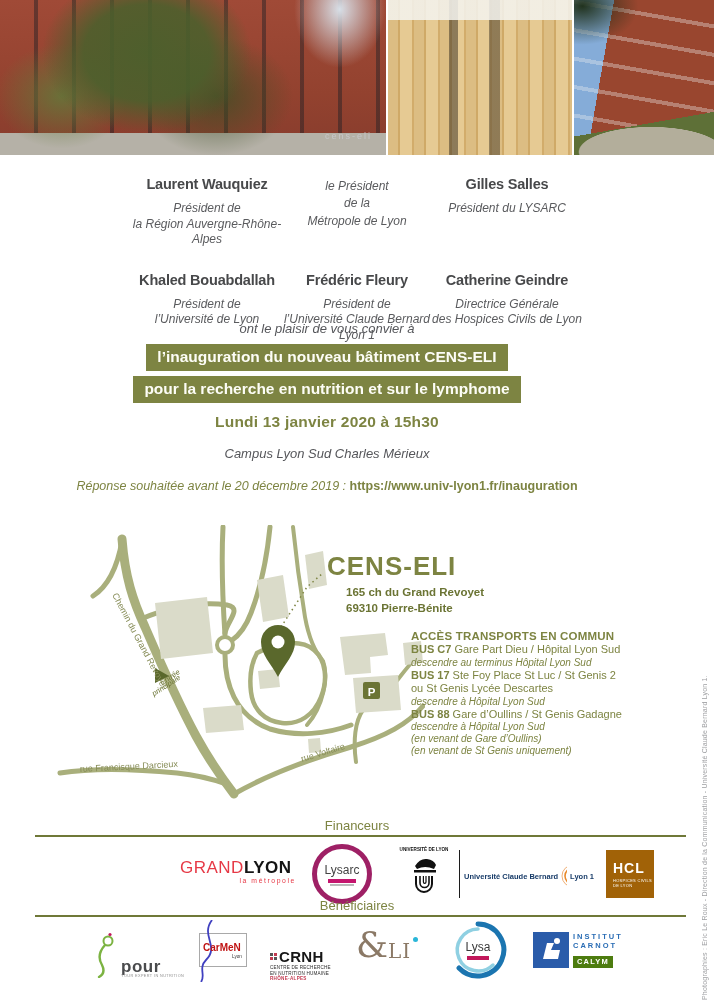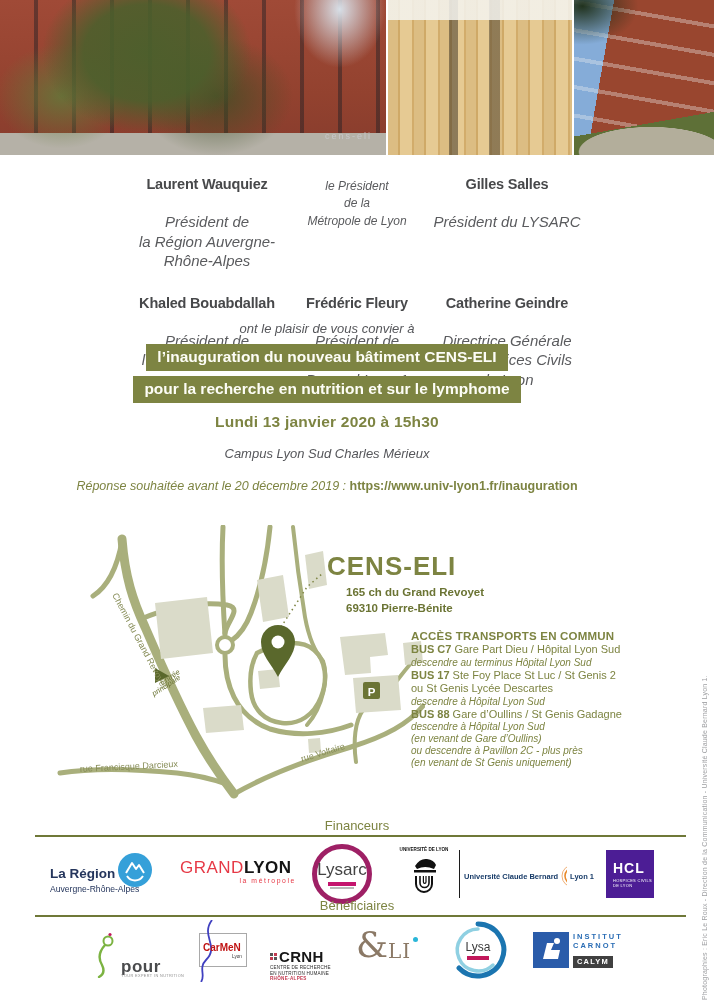--- a/index.html
+++ b/index.html
@@ -30,21 +30,21 @@
       linear-gradient(170deg, rgba(0,0,0,0) 76%, #5e7037 76%),
       repeating-linear-gradient(190deg, rgba(0,0,0,0) 0 24px, rgba(238,238,238,.35) 24px 28px),
       linear-gradient(100deg,#85acd8 0 24%,#99462f 24%);}
   .photo-sign{position:absolute;right:14px;bottom:14px;font-size:9px;letter-spacing:2px;
       color:#c9c9cd;opacity:.85;}
 
   
   .names{position:absolute;top:176px;left:132px;width:450px;display:grid;
          grid-template-columns:1fr 1fr 1fr;grid-row-gap:24px;text-align:center;}
   .p-name{font-size:14.5px;font-weight:700;color:#47484a;letter-spacing:-.2px;white-space:nowrap;}
-  .p-title{margin-top:20px;font-size:15px;font-style:italic;color:#5a5b5e;line-height:1.3;white-space:pre-line;}
+  .p-title{margin-top:9px;font-size:12px;font-style:italic;color:#5a5b5e;line-height:1.3;white-space:pre-line;}
   .person.no-name .p-title{font-size:12px;margin-top:2px;line-height:1.45;}
 
   
   .centerline{position:absolute;left:0;width:654px;text-align:center;}
   .intro{top:321px;font-size:13px;font-style:italic;color:#55565a;}
   .bar-wrap1{top:344px;}
   .bar-wrap2{top:376px;}
   .bar{display:inline-block;background:#7d8442;color:#fdfdf6;font-weight:700;
        font-size:15.5px;padding:4px 11px 5px;}
   .date{top:413px;font-size:15.5px;font-weight:700;color:#7d8442;letter-spacing:.2px;}
@@ -85,31 +85,31 @@
   .rg-circle{position:absolute;left:67px;top:0px;}
   
   .lg-grandlyon{left:180px;top:16px;width:116px;}
   .gl-1{font-size:17px;color:#e63946;letter-spacing:.5px;margin-top:22px;}
   .gl-2{font-size:17px;color:#141414;font-weight:800;letter-spacing:.5px;}
   .gl-sub{text-align:right;font-size:6.8px;color:#e63946;letter-spacing:1.6px;margin-top:-1px;}
   
   .lg-lysarc{left:312px;top:2px;width:60px;height:60px;}
   .ly-ring{width:50px;height:50px;border:5px solid #9e2065;border-radius:50%;
            display:flex;flex-direction:column;align-items:center;justify-content:center;}
-  .ly-name{font-size:17px;color:#434343;}
+  .ly-name{font-size:12px;color:#434343;}
   .ly-bar{width:28px;height:4px;background:#c4156e;margin-top:2px;}
   .ly-bar2{width:24px;height:2px;background:#b9b9b9;margin-top:1px;}
   
   .lg-udl{left:398px;top:2px;width:52px;height:60px;text-align:center;}
   .udl-divider{left:459px;top:8px;width:1px;height:48px;background:#1c1c1c;}
   
   .lg-ucbl{left:464px;top:22px;width:130px;display:flex;align-items:center;gap:3px;white-space:nowrap;}
   .ucbl-t{font-size:7.5px;font-weight:700;color:#173b68;}
   
-  .lg-hcl{left:606px;top:8px;width:48px;height:48px;background:#4c1d95;color:#fff;
+  .lg-hcl{left:606px;top:8px;width:48px;height:48px;background:#a16207;color:#fff;
           display:flex;flex-direction:column;justify-content:center;padding-left:7px;box-sizing:border-box;}
   .hcl-name{font-size:14px;font-weight:800;letter-spacing:1px;}
   .hcl-sub{font-size:4px;line-height:5px;white-space:pre-line;margin-top:2px;letter-spacing:.3px;}
 
   
   .lg-cens{left:92px;top:14px;display:flex;align-items:flex-end;gap:3px;}
   .cens-name{font-size:17px;font-weight:600;color:#4a4b4d;letter-spacing:.5px;line-height:14px;}
   .cens-sub{font-size:3.8px;color:#8f8f8f;letter-spacing:.4px;}
   
   .lg-carmen{left:190px;top:2px;width:62px;height:62px;}
@@ -133,21 +133,21 @@
   
   .lg-lysa{left:448px;top:2px;width:60px;height:60px;}
   .lysa-inner{position:absolute;left:0;top:0;width:60px;height:60px;display:flex;
               flex-direction:column;align-items:center;justify-content:center;}
   .lysa-name{font-size:12px;color:#3a3a3a;}
   .lysa-bar{width:22px;height:4px;background:#c2185b;margin-top:2px;}
   
   .lg-calym{left:533px;top:14px;display:flex;gap:4px;align-items:flex-start;}
   .calym-sq{width:36px;height:36px;background:#2a5caa;position:relative;}
   .calym-t{font-size:7.5px;letter-spacing:2px;color:#2a6db5;line-height:9px;font-weight:700;}
-  .calym-bar{display:inline-block;background:#404040;color:#fff;font-size:7.5px;font-weight:700;
+  .calym-bar{display:inline-block;background:#4d7c0f;color:#fff;font-size:7.5px;font-weight:700;
              letter-spacing:1.2px;padding:1px 4px 2px;margin-top:1px;}
 
   
   .credit{position:absolute;left:701px;top:1000px;width:376px;transform:rotate(-90deg);
           transform-origin:0 0;font-size:7px;color:#9fa0a3;white-space:nowrap;letter-spacing:.2px;}
 </style>
 </head>
 <body>
 
 <div class="page">
@@ -254,37 +254,27 @@
   <div class="access">
     <div class="acc-title">ACCÈS TRANSPORTS EN COMMUN</div>
     <div class="acc-line"><b>BUS C7</b> <span>Gare Part Dieu / Hôpital Lyon Sud</span></div>
     <div class="acc-note">descendre au terminus Hôpital Lyon Sud</div>
     <div class="acc-line"><b>BUS 17</b> <span>Ste Foy Place St Luc / St Genis 2</span></div>
     <div class="acc-line">ou St Genis Lycée Descartes</div>
     <div class="acc-note">descendre à Hôpital Lyon Sud</div>
     <div class="acc-line"><b>BUS 88</b> <span>Gare d’Oullins / St Genis Gadagne</span></div>
     <div class="acc-note">descendre à Hôpital Lyon Sud</div>
     <div class="acc-note">(en venant de Gare d’Oullins)</div>
-    <div class="acc-note">ou descendre à Pavillon 2C - plus près</div>
     <div class="acc-note">(en venant de St Genis uniquement)</div>
   </div>
 
   <div class="sec-head head-fin">Financeurs</div>
   <div class="rule rule-fin"></div>
   <div class="logos logos1">
 
-    <div class="logo lg-region">
-      <span class="rg-t1">La Région</span>
-      <span class="rg-t2">Auvergne-Rhône-Alpes</span>
-      <svg class="rg-circle" width="36" height="36">
-        <circle cx="18" cy="18" r="17" fill="#35a0d9"></circle>
-        <path d="M9 21 L15 11 L19 17 L22 13 L27 21" stroke="#fff" stroke-width="2" fill="none" stroke-linejoin="round"></path>
-        <path d="M10 24 A9.5 9.5 0 0 0 26 24" stroke="#fff" stroke-width="2" fill="none"></path>
-      </svg>
-    </div>
 
     <div class="logo lg-grandlyon">
       <div><span class="gl-1">GRAND</span><span class="gl-2">LYON</span></div>
       <div class="gl-sub">la métropole</div>
     </div>
 
     <div class="logo lg-lysarc">
       <div class="ly-ring">
         <span class="ly-name">Lysarc</span>
         <span class="ly-bar"></span>

